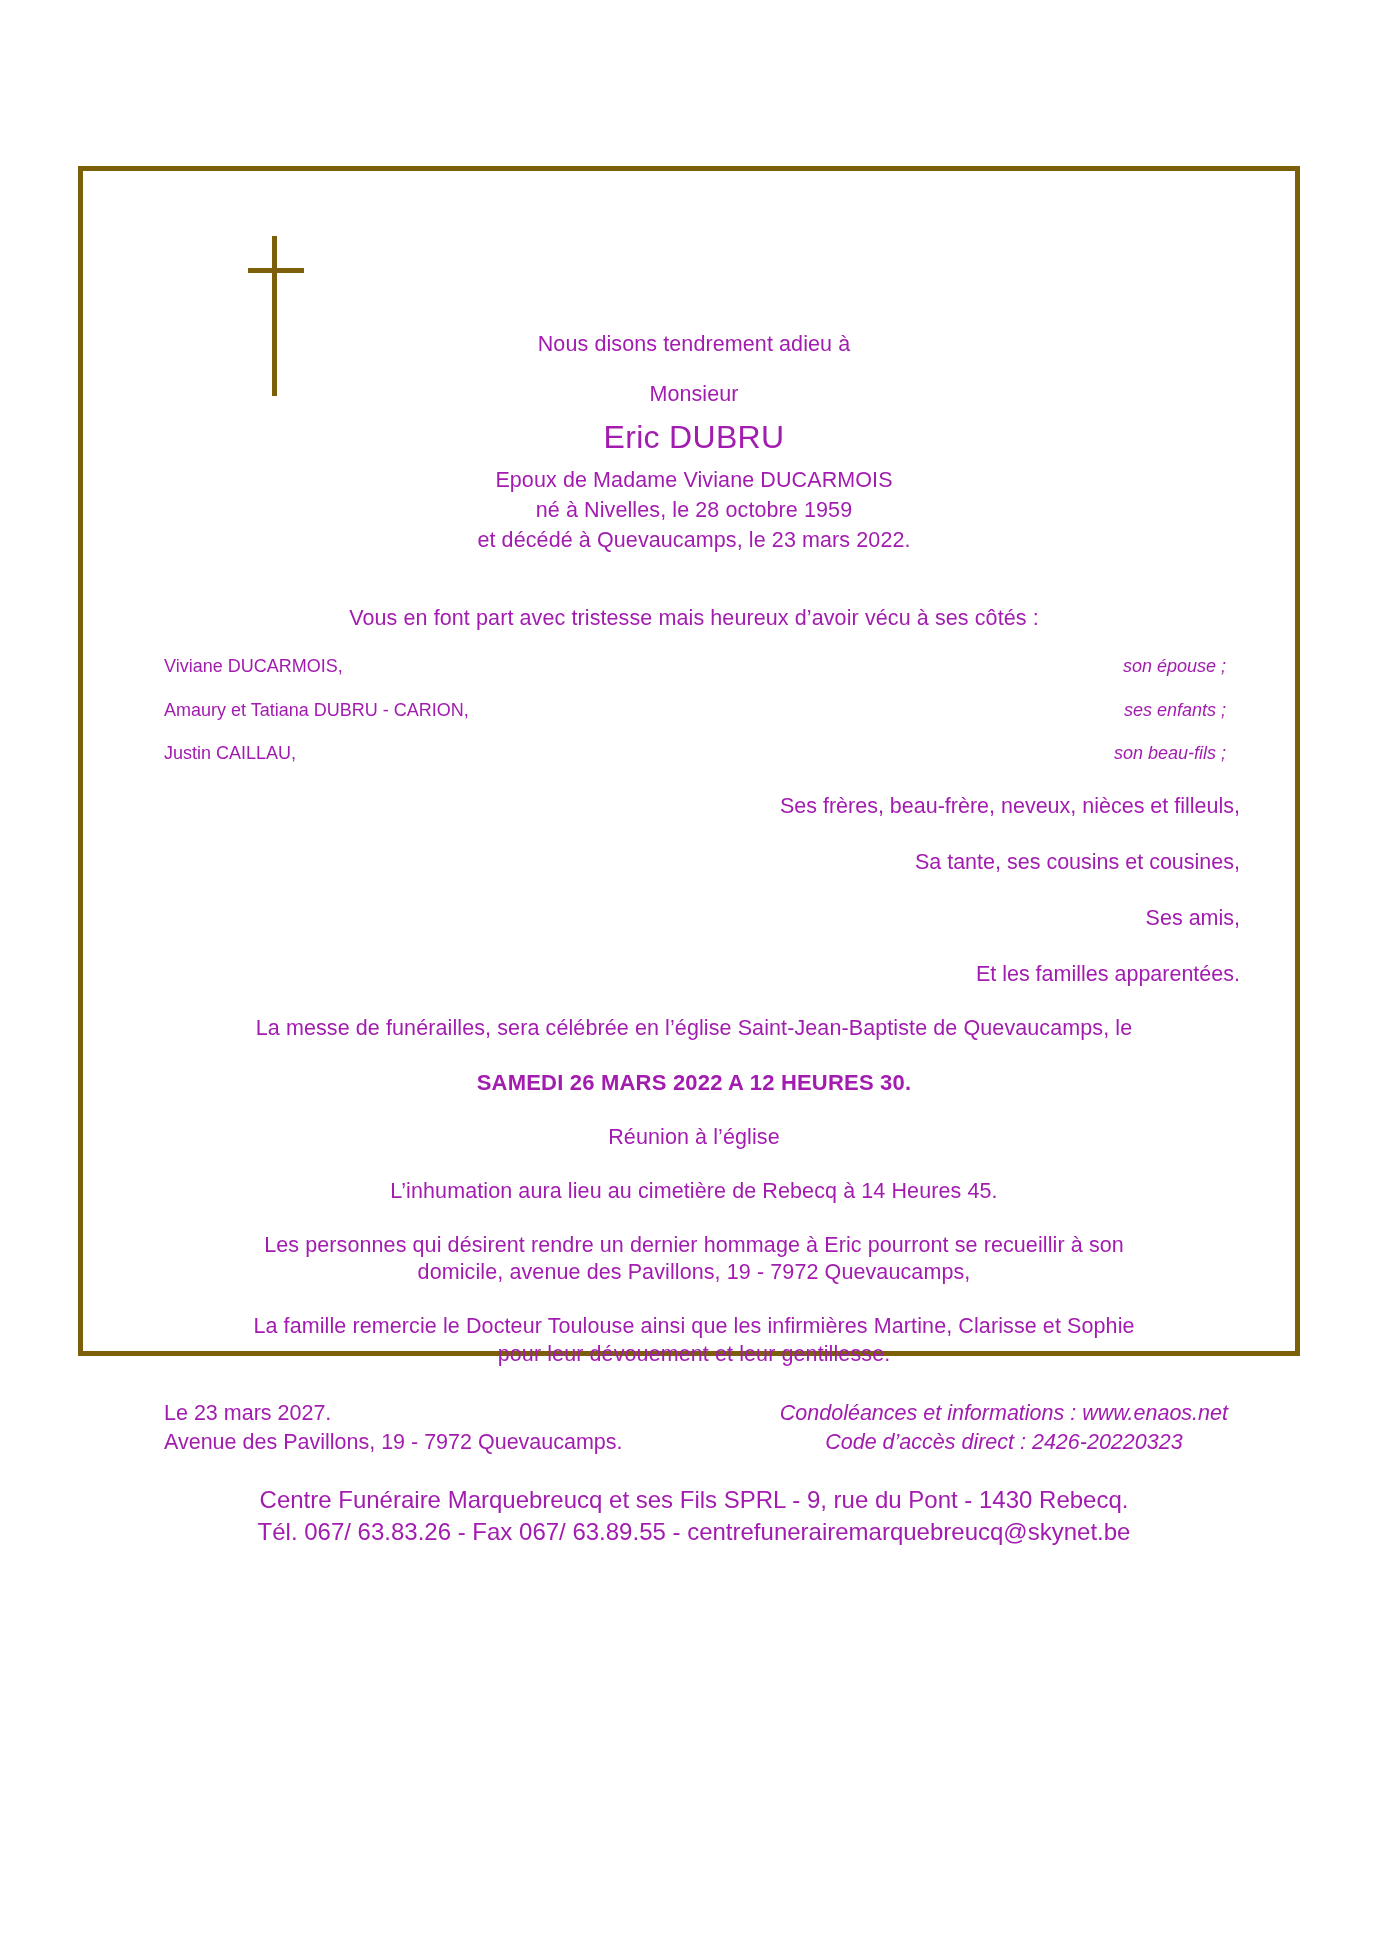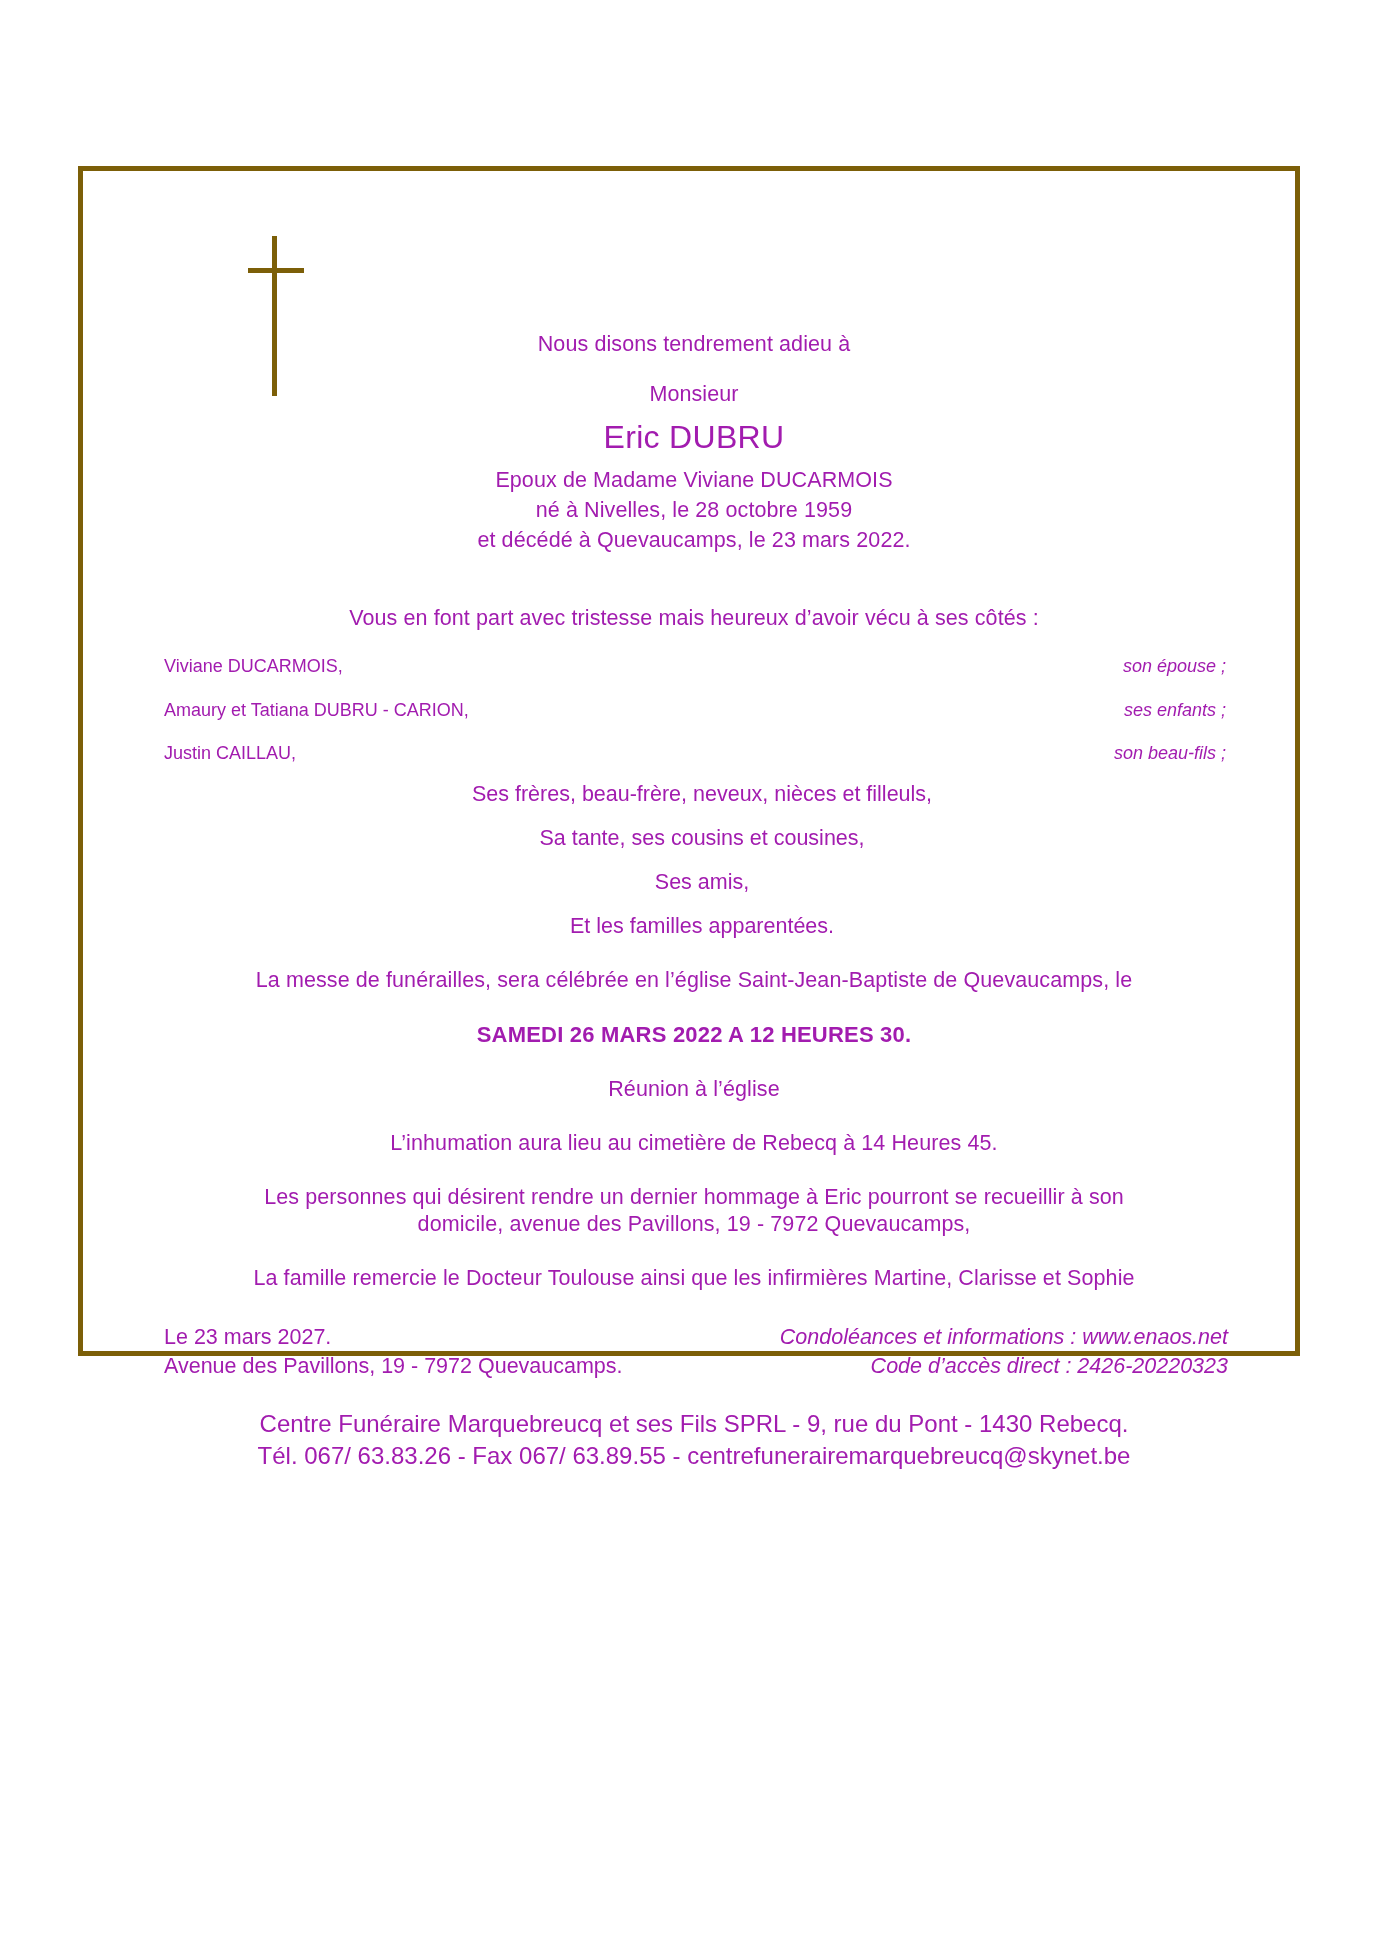--- a/index.html
+++ b/index.html
@@ -100,23 +100,23 @@
   }
   .rel-row:first-child { margin-top: 0; }
   .rel-name { text-align: left; }
   .rel-role {
     font-style: italic;
     text-align: right;
   }
   .rel-plain {
     font-size: 21.5px;
     line-height: 1.3;
-    margin-top: 16px;
+    margin-top: 28px;
     padding-left: 16px;
-    text-align: center;
+    text-align: right;
   }
   .mass {
     margin-top: 26px;
   }
   .bigdate {
     margin-top: 26px;
     font-size: 22px;
     font-weight: bold;
     letter-spacing: 0.2px;
   }
@@ -134,21 +134,21 @@
     padding: 0 12px 0 16px;
   }
   .fc-left {
     font-size: 21.5px;
     line-height: 1.32;
     text-align: left;
   }
   .fc-right {
     font-size: 21.5px;
     line-height: 1.32;
-    text-align: right;
+    text-align: center;
     font-style: italic;
   }
   .agency {
     margin-top: 28px;
     font-size: 24px;
     line-height: 1.33;
     text-align: center;
   }
 </style>
 </head>
@@ -195,20 +195,21 @@
 
       <div class="t mass">La messe de funérailles, sera célébrée en l’église Saint-Jean-Baptiste de Quevaucamps, le</div>
       <div class="t bigdate">SAMEDI 26 MARS 2022 A 12 HEURES 30.</div>
       <div class="t reunion">Réunion à l’église</div>
       <div class="t inhum">L’inhumation aura lieu au cimetière de Rebecq à 14 Heures 45.</div>
 
       <div class="t hommage">Les personnes qui désirent rendre un dernier hommage à Eric pourront se recueillir à son</div>
       <div class="t">domicile, avenue des Pavillons, 19 - 7972 Quevaucamps,</div>
 
       <div class="t thanks">La famille remercie le Docteur Toulouse ainsi que les infirmières Martine, Clarisse et Sophie</div>
+      <div class="t">pour leur dévouement et leur gentillesse.</div>
 
       <div class="footer-cols">
         <div class="fc-left">
           <div>Le 23 mars 2027.</div>
           <div>Avenue des Pavillons, 19 - 7972 Quevaucamps.</div>
         </div>
         <div class="fc-right">
           <div>Condoléances et informations : www.enaos.net</div>
           <div>Code d’accès direct : 2426-20220323</div>
         </div>

